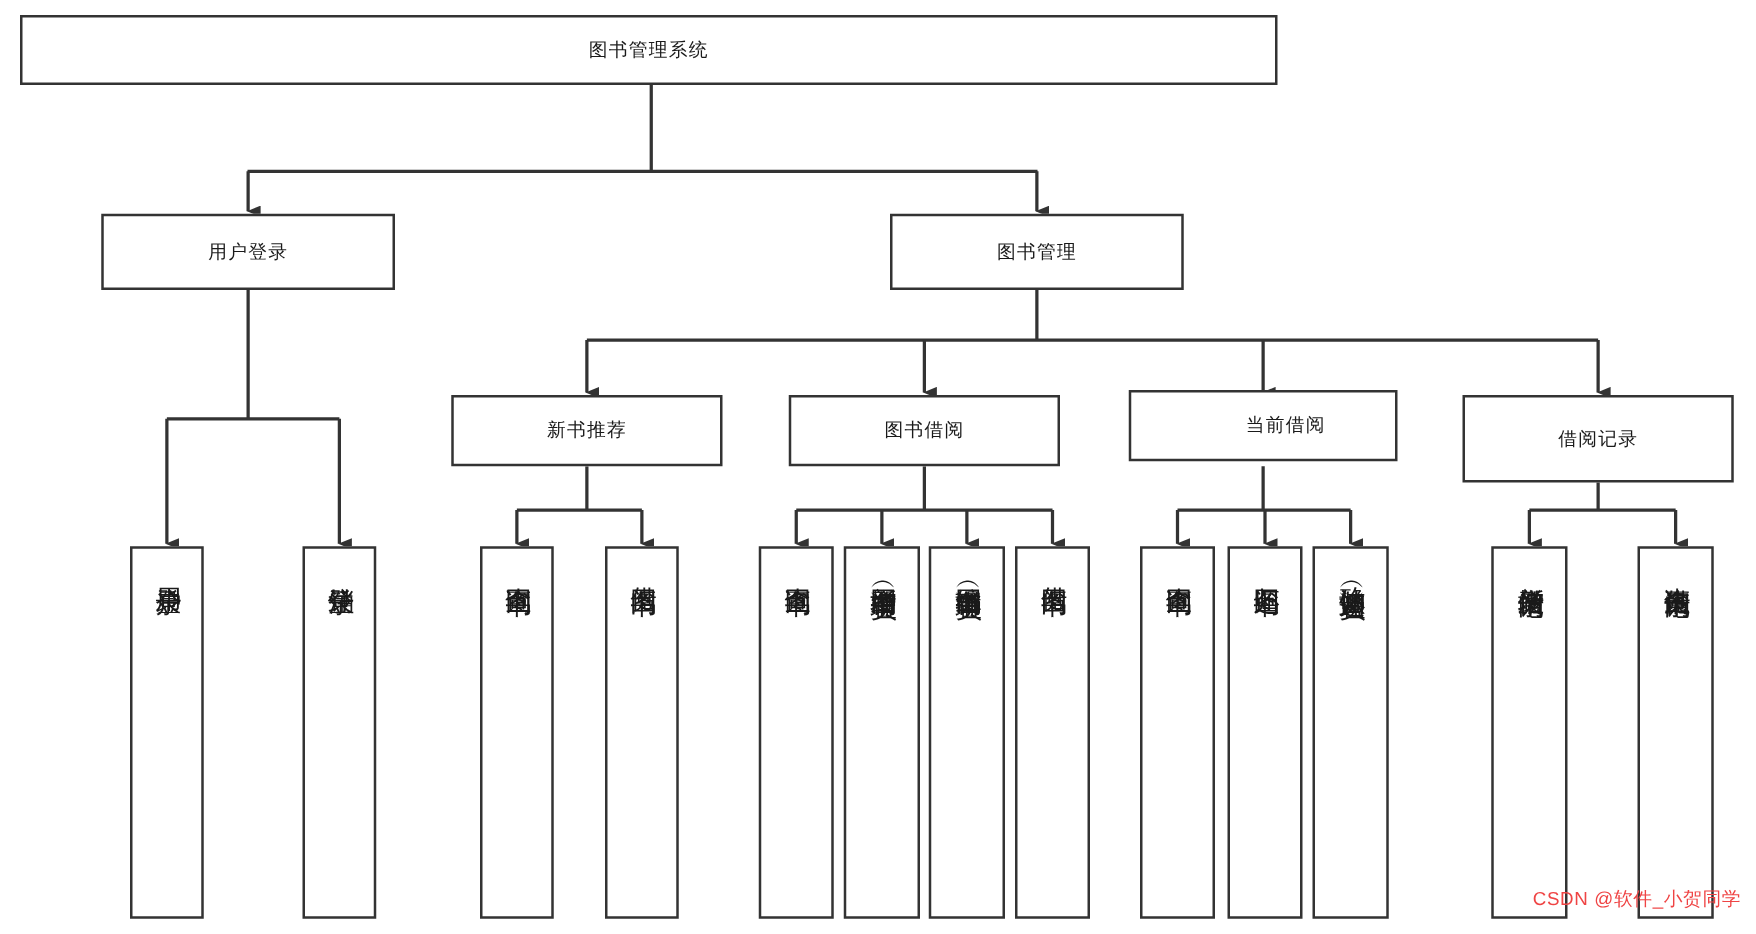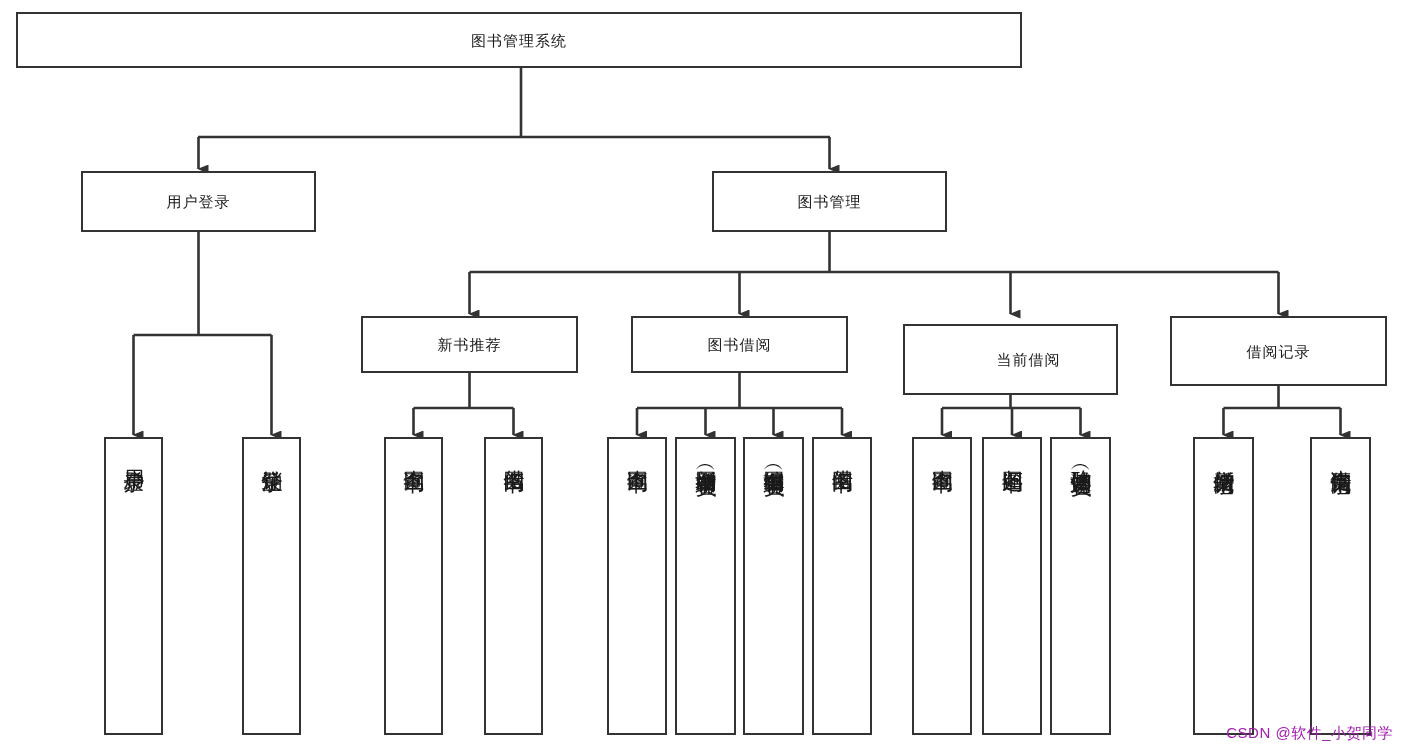--- a/index.html
+++ b/index.html
@@ -53,23 +53,23 @@
     writing-mode: vertical-rl;
     text-orientation: upright;
     font-size: 21px;
     line-height: 1.18;
     letter-spacing: 1px;
     white-space: nowrap;
   }
   .watermark {
     position: absolute;
     right: 12px;
-    bottom: 4px;
+    bottom: 18px;
     font-size: 15px;
-    color: #a21caf;
+    color: #ef4444;
     white-space: nowrap;
     letter-spacing: 0.5px;
     margin-left: 12px;
   }
 </style>
 </head>
 <body>
 
 <div id="diagram-root">
 
@@ -149,21 +149,21 @@
       </div>
       <div class="node-box vertical" style="left: 675px; top: 437px; width: 61px; height: 298px;">
         <span class="node-label-v">新增图书（管理员）</span>
       </div>
       <div class="node-box vertical" style="left: 743px; top: 437px; width: 61px; height: 298px;">
         <span class="node-label-v">编辑图书（管理员）</span>
       </div>
       <div class="node-box vertical" style="left: 812px; top: 437px; width: 60px; height: 298px;">
         <span class="node-label-v">借阅图书</span>
       </div>
-      <div class="node-box horizontal" style="left: 903px; top: 324px; width: 215px; height: 71px; padding-left: 36px;">
+      <div class="node-box horizontal" style="left: 903px; top: 312px; width: 215px; height: 57px; padding-left: 36px;">
         <span class="node-label-h">当前借阅</span>
       </div>
       <div class="node-box vertical" style="left: 912px; top: 437px; width: 60px; height: 298px;">
         <span class="node-label-v">查询图书</span>
       </div>
       <div class="node-box vertical" style="left: 982px; top: 437px; width: 60px; height: 298px;">
         <span class="node-label-v">归还图书</span>
       </div>
       <div class="node-box vertical" style="left: 1050px; top: 437px; width: 61px; height: 298px;">
         <span class="node-label-v">确认归还（管理员）</span>

